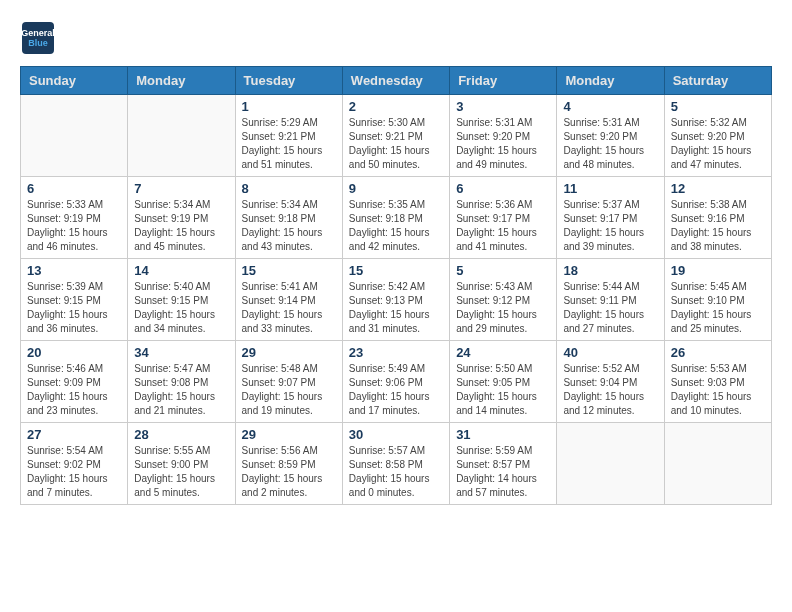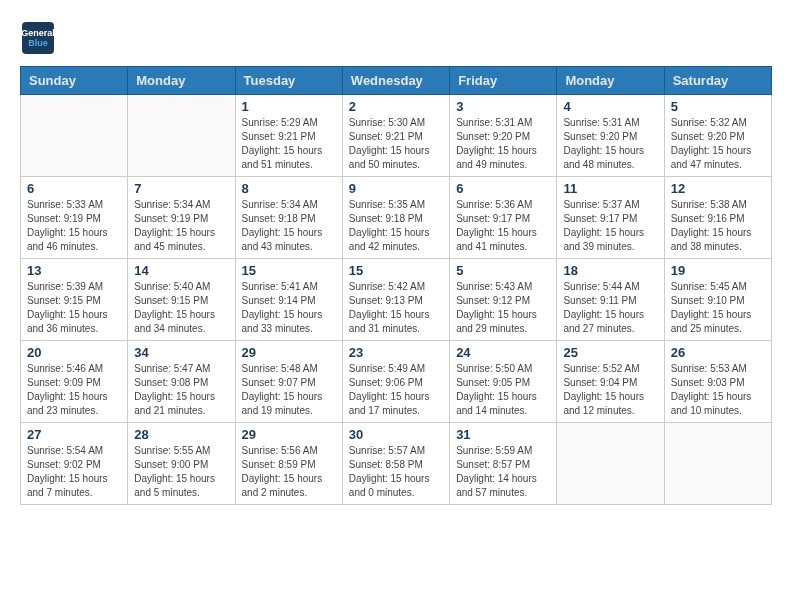--- a/index.html
+++ b/index.html
@@ -204,21 +204,21 @@
         </td>
         <td>
           <div class="day-number">23</div>
           <div class="day-info">Sunrise: 5:49 AM<br>Sunset: 9:06 PM<br>Daylight: 15 hours and 17 minutes.</div>
         </td>
         <td>
           <div class="day-number">24</div>
           <div class="day-info">Sunrise: 5:50 AM<br>Sunset: 9:05 PM<br>Daylight: 15 hours and 14 minutes.</div>
         </td>
         <td>
-          <div class="day-number">25</div>
+          <div class="day-number">40</div>
           <div class="day-info">Sunrise: 5:52 AM<br>Sunset: 9:04 PM<br>Daylight: 15 hours and 12 minutes.</div>
         </td>
         <td>
           <div class="day-number">26</div>
           <div class="day-info">Sunrise: 5:53 AM<br>Sunset: 9:03 PM<br>Daylight: 15 hours and 10 minutes.</div>
         </td>
       </tr>
       <tr>
         <td>
           <div class="day-number">27</div>

